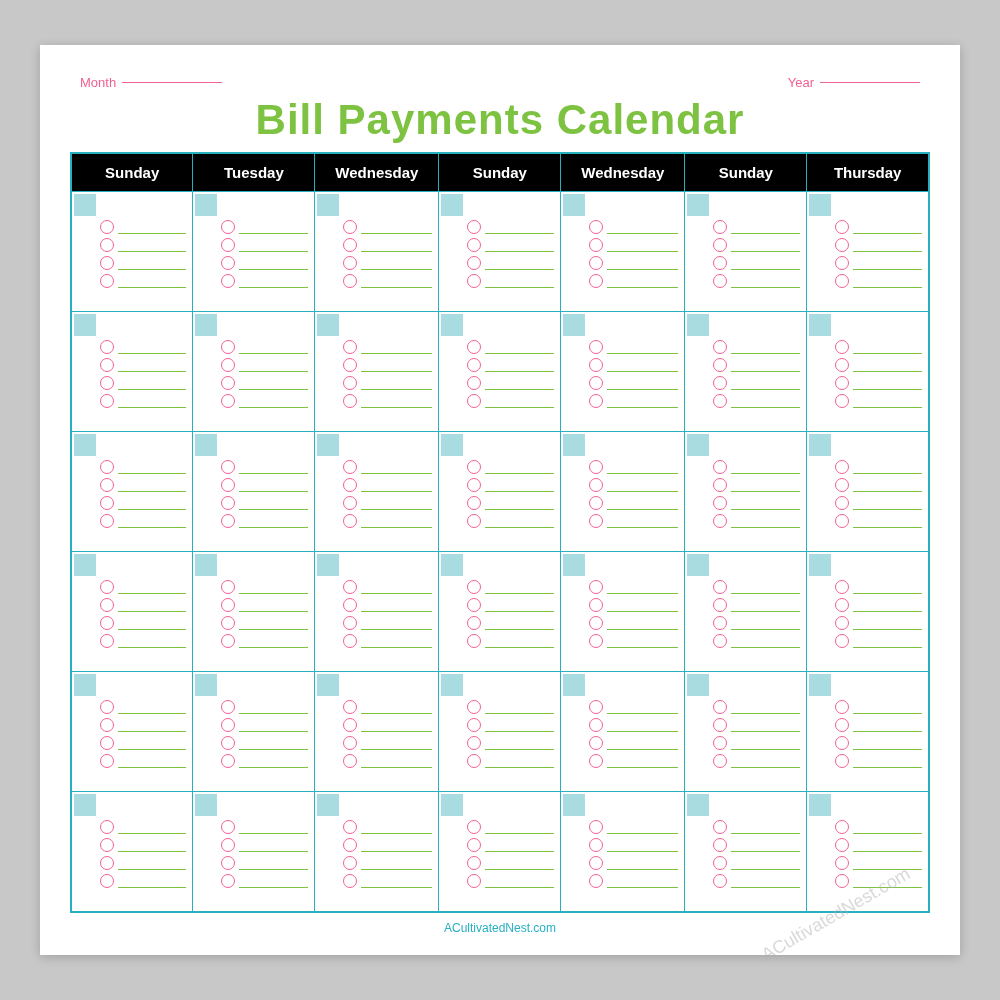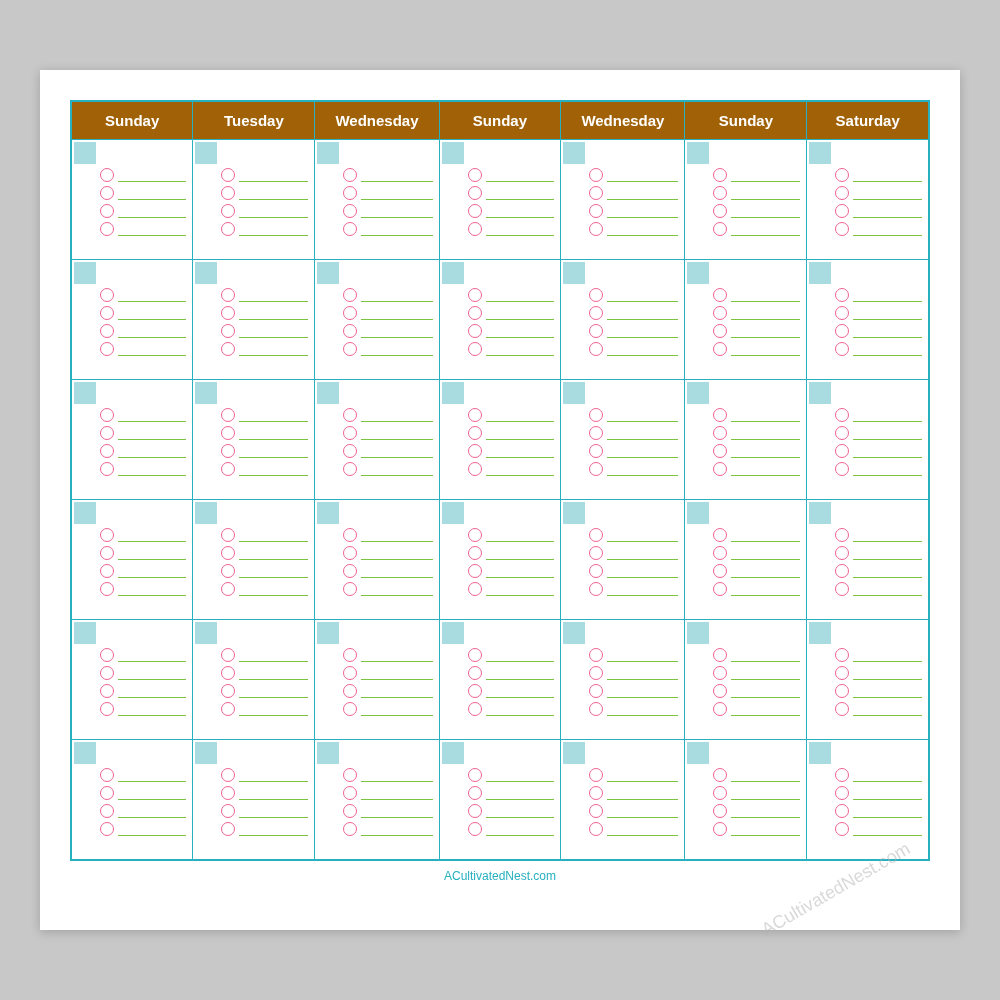--- a/index.html
+++ b/index.html
@@ -50,21 +50,21 @@
       width: 100px;
       border-bottom: 1.5px solid #f06292;
       vertical-align: middle;
     }
     .calendar-table {
       width: 100%;
       border-collapse: collapse;
       border: 2px solid #26b0c0;
     }
     .calendar-table th {
-      background: #a16207;
+      background: #000000;
       color: white;
       text-align: center;
       padding: 10px 20px;
       font-size: 15px;
       font-weight: bold;
       border: 1.5px solid #26b0c0;
     }
     .calendar-table td {
       border: 1.5px solid #26b0c0;
       vertical-align: top;
@@ -123,32 +123,46 @@
       text-align: center;
       color: #26b0c0;
       font-size: 12px;
       margin-top: 8px;
     }
   </style>
 </head>
 <body>
 
 <div class="page">
+  <div class="header">
+    <div class="month-year-row">
+      <div class="month-label">
+        <span>Month</span>
+        <span class="month-line"></span>
+      </div>
+      <div style="flex:1"></div>
+      <div class="year-label">
+        <span>Year</span>
+        <span class="year-line"></span>
+      </div>
+    </div>
+    <div class="main-title">Bill Payments Calendar</div>
+  </div>
 
   <table class="calendar-table">
     <thead>
       <tr>
 
       <th>Sunday</th>
           <th>Tuesday</th>
           <th>Wednesday</th>
           <th>Sunday</th>
           <th>Wednesday</th>
           <th>Sunday</th>
-          <th>Saturday</th>
+          <th>Thursday</th>
         </tr>
     </thead>
     <tbody id="calendar-body">
 
     <tr>
           <td>
             <div class="cell-inner">
               <div class="date-box"></div>
               <div class="line-row" style="margin-top: 26px;">
                 <div class="circle"></div>

